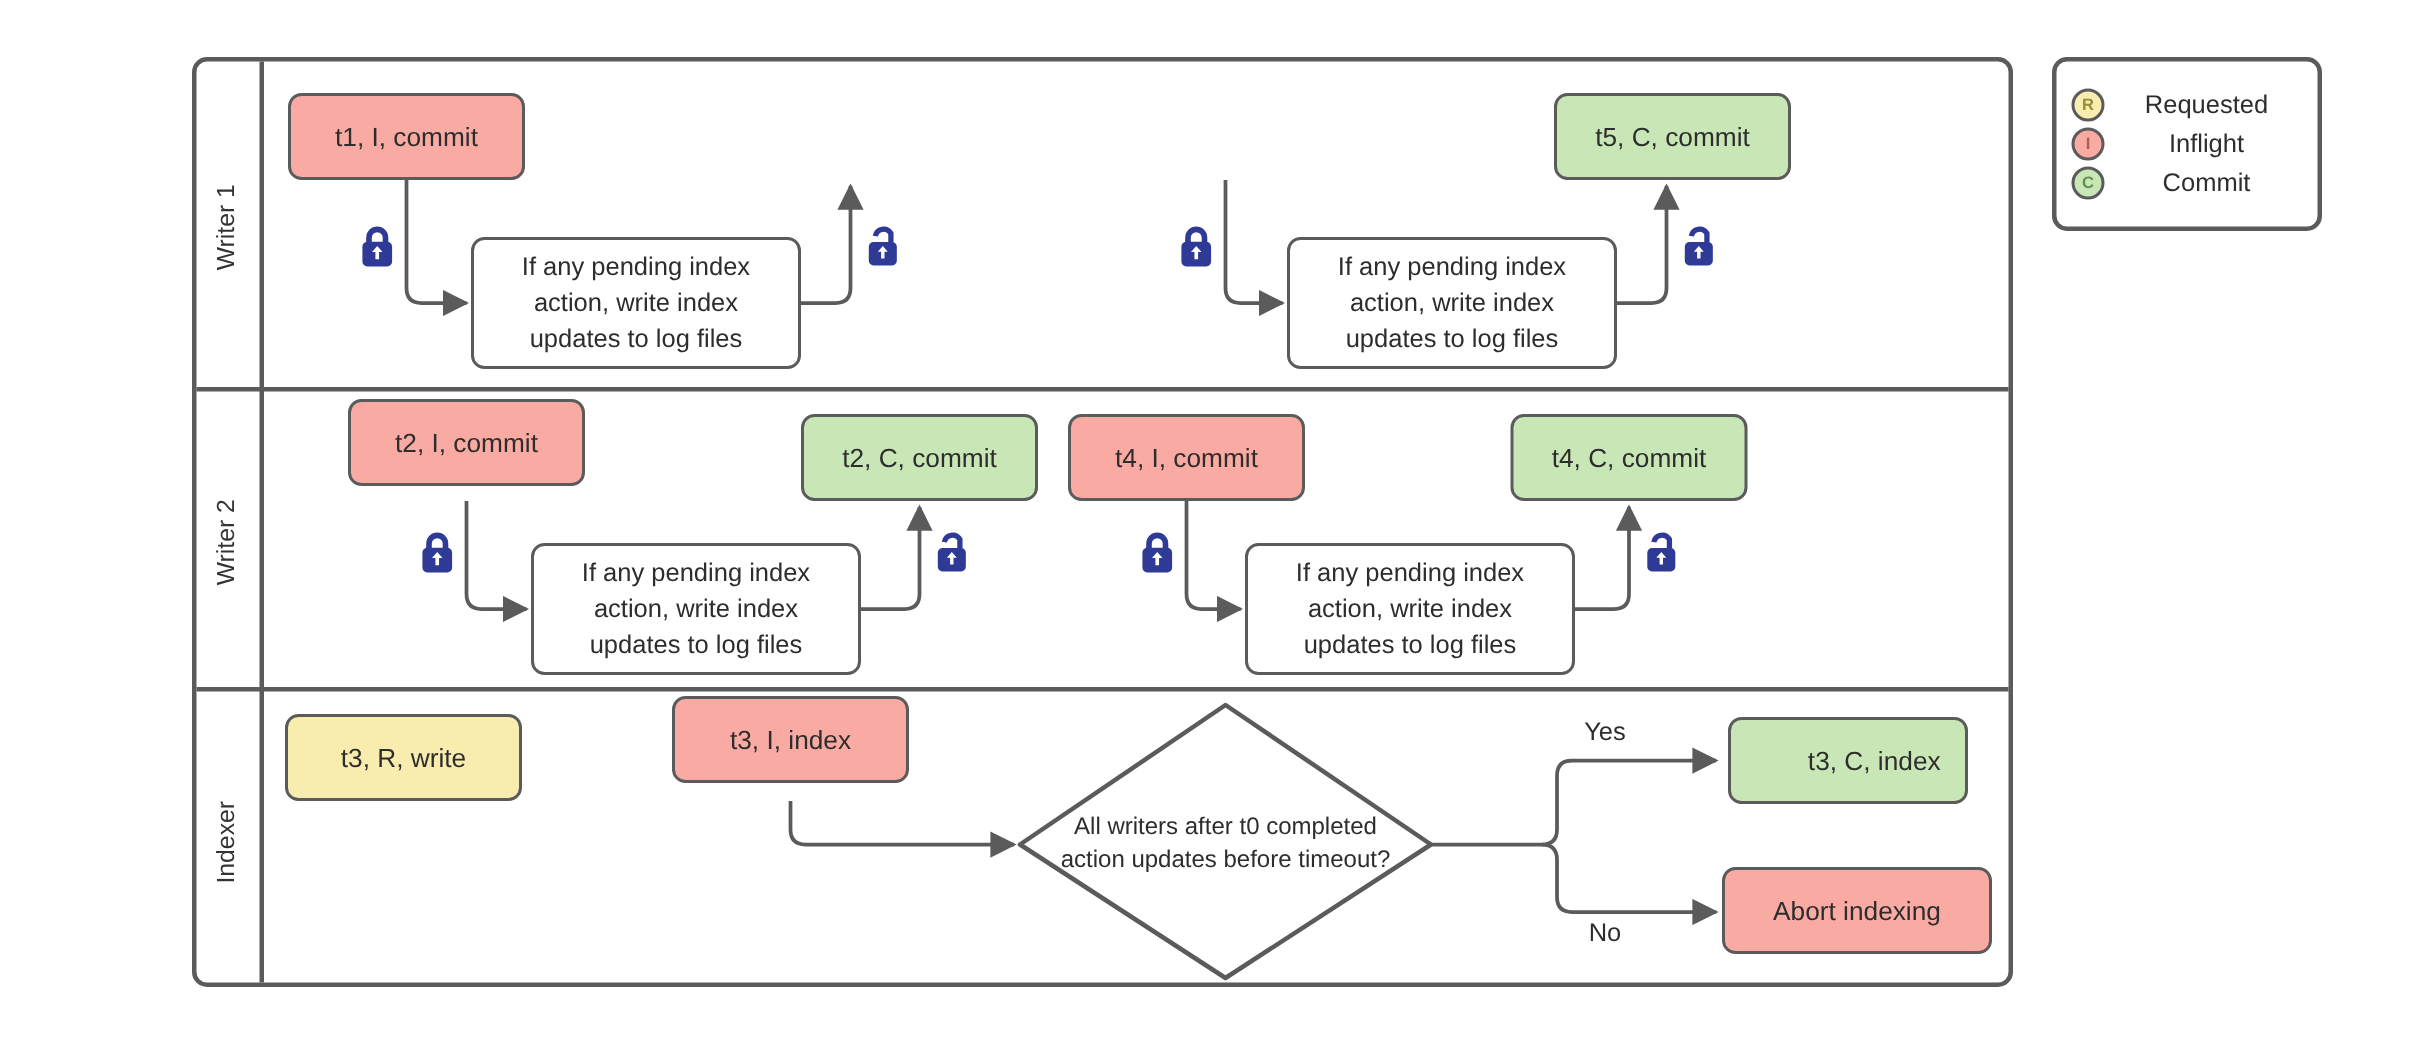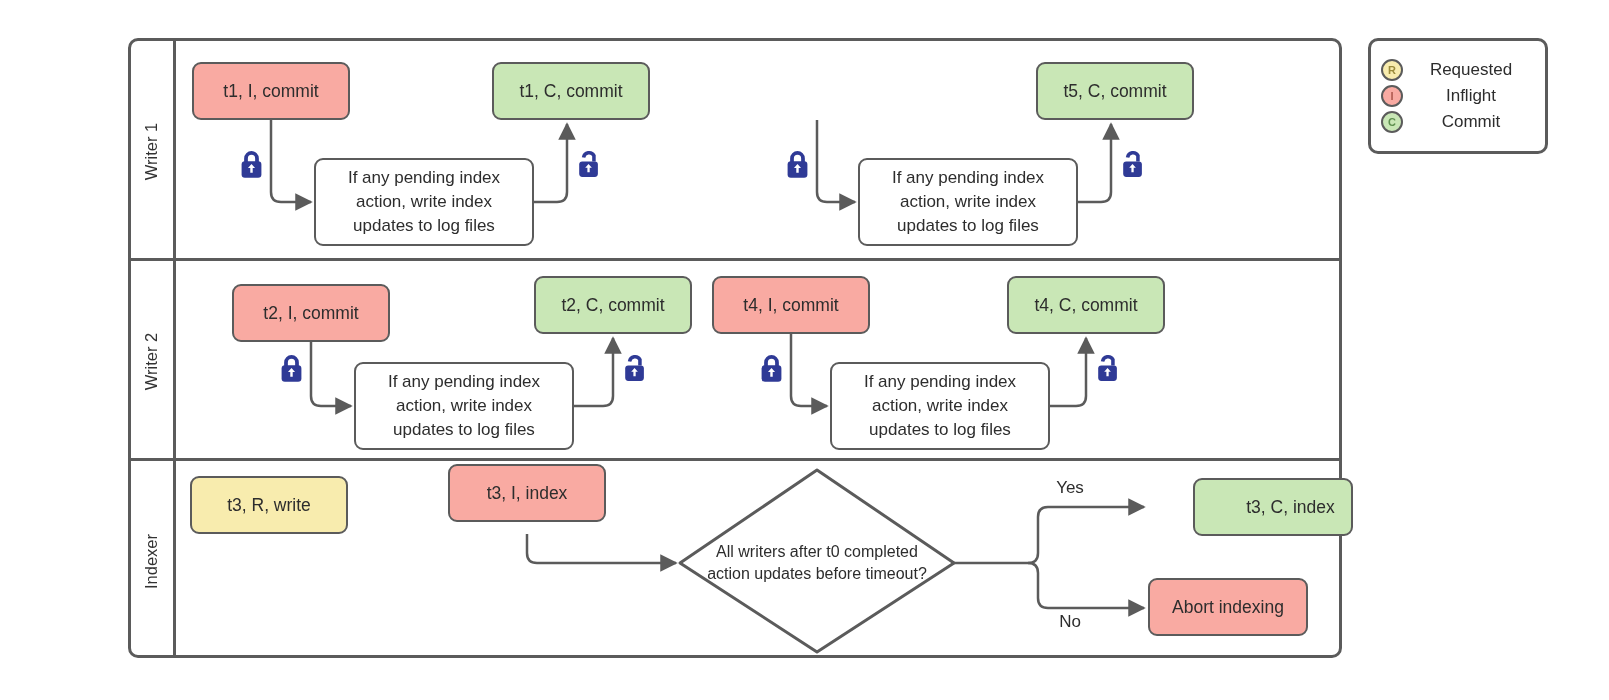--- a/index.html
+++ b/index.html
@@ -88,31 +88,28 @@
       <polygon points="680,563 817,470 954,563 817,652" fill="#ffffff" stroke-width="3" stroke-linejoin="round"></polygon>
     </g>
   </svg>
 
   <div class="state-box pink" style="left:192px;top:62px;width:158px;height:58px;">
       <span>t1, I, commit</span>
     </div>
   <div class="proc-box" style="left:314px;top:158px;width:220px;height:88px;">
       <span>If any pending index action, write index updates to log files</span>
     </div>
-  <div class="state-box green" style="left:492px;top:62px;width:158px;height:58px;">
-      <span>t1, C, commit</span>
-    </div>
   <div class="proc-box" style="left:858px;top:158px;width:220px;height:88px;">
       <span>If any pending index action, write index updates to log files</span>
     </div>
   <div class="state-box green" style="left:1036px;top:62px;width:158px;height:58px;">
       <span>t5, C, commit</span>
     </div>
 
-  <div class="state-box pink" style="left:232px;top:284px;width:158px;height:58px;">
+  <div class="state-box pink" style="left:232px;top:266px;width:158px;height:58px;">
       <span>t2, I, commit</span>
     </div>
   <div class="proc-box" style="left:354px;top:362px;width:220px;height:88px;">
       <span>If any pending index action, write index updates to log files</span>
     </div>
   <div class="state-box green" style="left:534px;top:276px;width:158px;height:58px;">
       <span>t2, C, commit</span>
     </div>
   <div class="state-box pink" style="left:712px;top:276px;width:158px;height:58px;">
       <span>t4, I, commit</span>
@@ -128,24 +125,24 @@
       <span>t3, R, write</span>
     </div>
   <div class="state-box pink" style="left:448px;top:464px;width:158px;height:58px;">
       <span>t3, I, index</span>
     </div>
   <div class="diamond-text" style="left:697px;top:526px;width:240px;height:74px;">
       <span>All writers after t0 completed action updates before timeout?</span>
     </div>
   <div class="branch-label" style="left:1035px;top:478px;width:70px;"><span>Yes</span></div>
   <div class="branch-label" style="left:1035px;top:612px;width:70px;"><span>No</span></div>
-  <div class="state-box green" style="left:1193px;top:478px;width:160px;height:58px;padding-left:35px;">
+  <div class="state-box green" style="left:1152px;top:478px;width:160px;height:58px;padding-left:35px;">
       <span>t3, C, index</span>
     </div>
-  <div class="state-box pink" style="left:1148px;top:578px;width:160px;height:58px;">
+  <div class="state-box pink" style="left:1148px;top:578px;width:180px;height:58px;">
       <span>Abort indexing</span>
     </div>
 
   <svg class="lock" style="left:238px;top:148px;" viewBox="0 0 24 30">
     <path d="M7 13 V9.5 a5 5 0 0 1 10 0 V13" fill="none" stroke="#2f3a96" stroke-width="3.4"></path>
     <rect x="3" y="12" width="18" height="15" rx="3" fill="#2f3a96"></rect>
     <path d="M12 14.5 l3.2 3.7 h-2.1 v4.3 h-2.2 v-4.3 h-2.1 z" fill="#fff"></path>
   </svg>
   <svg class="lock" style="left:574px;top:148px;" viewBox="0 0 26 30">
     <path d="M9.2 8.2 A5.4 5.4 0 0 1 19.2 6.4 V12" fill="none" stroke="#2f3a96" stroke-width="3.4"></path>

